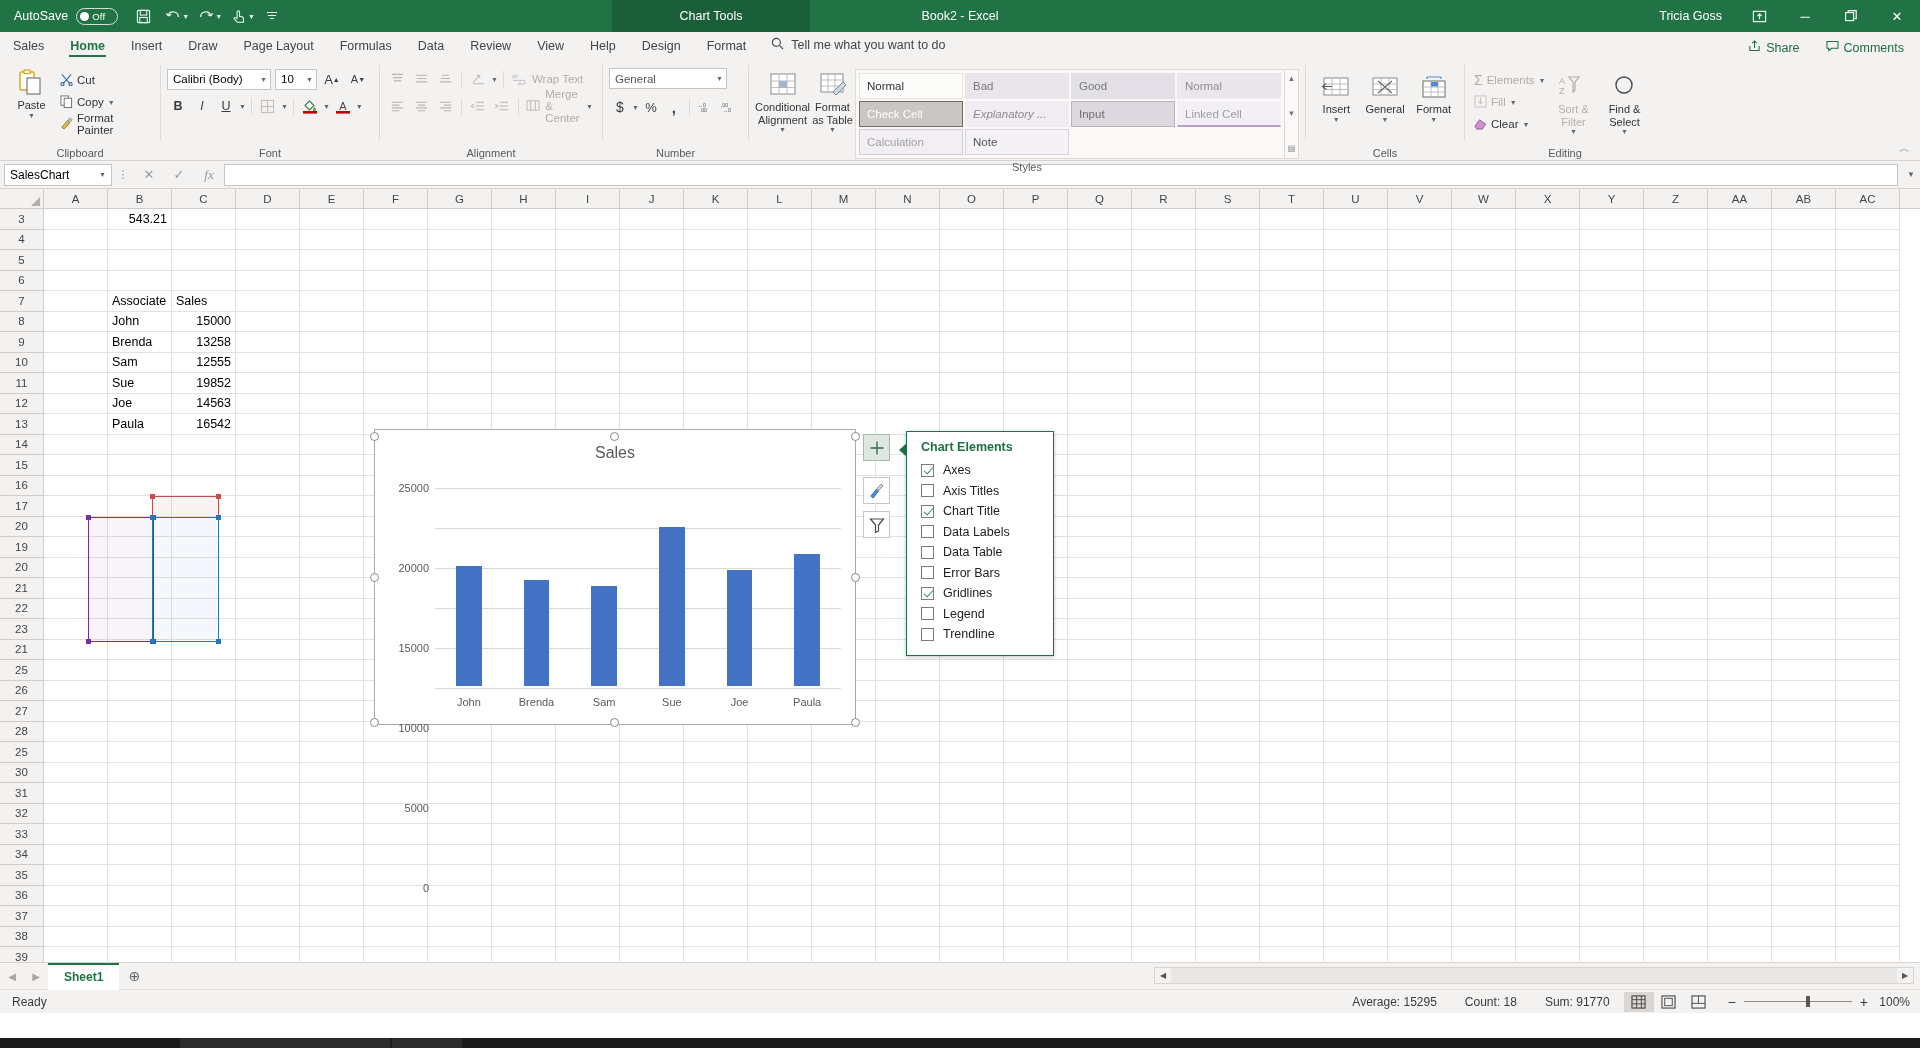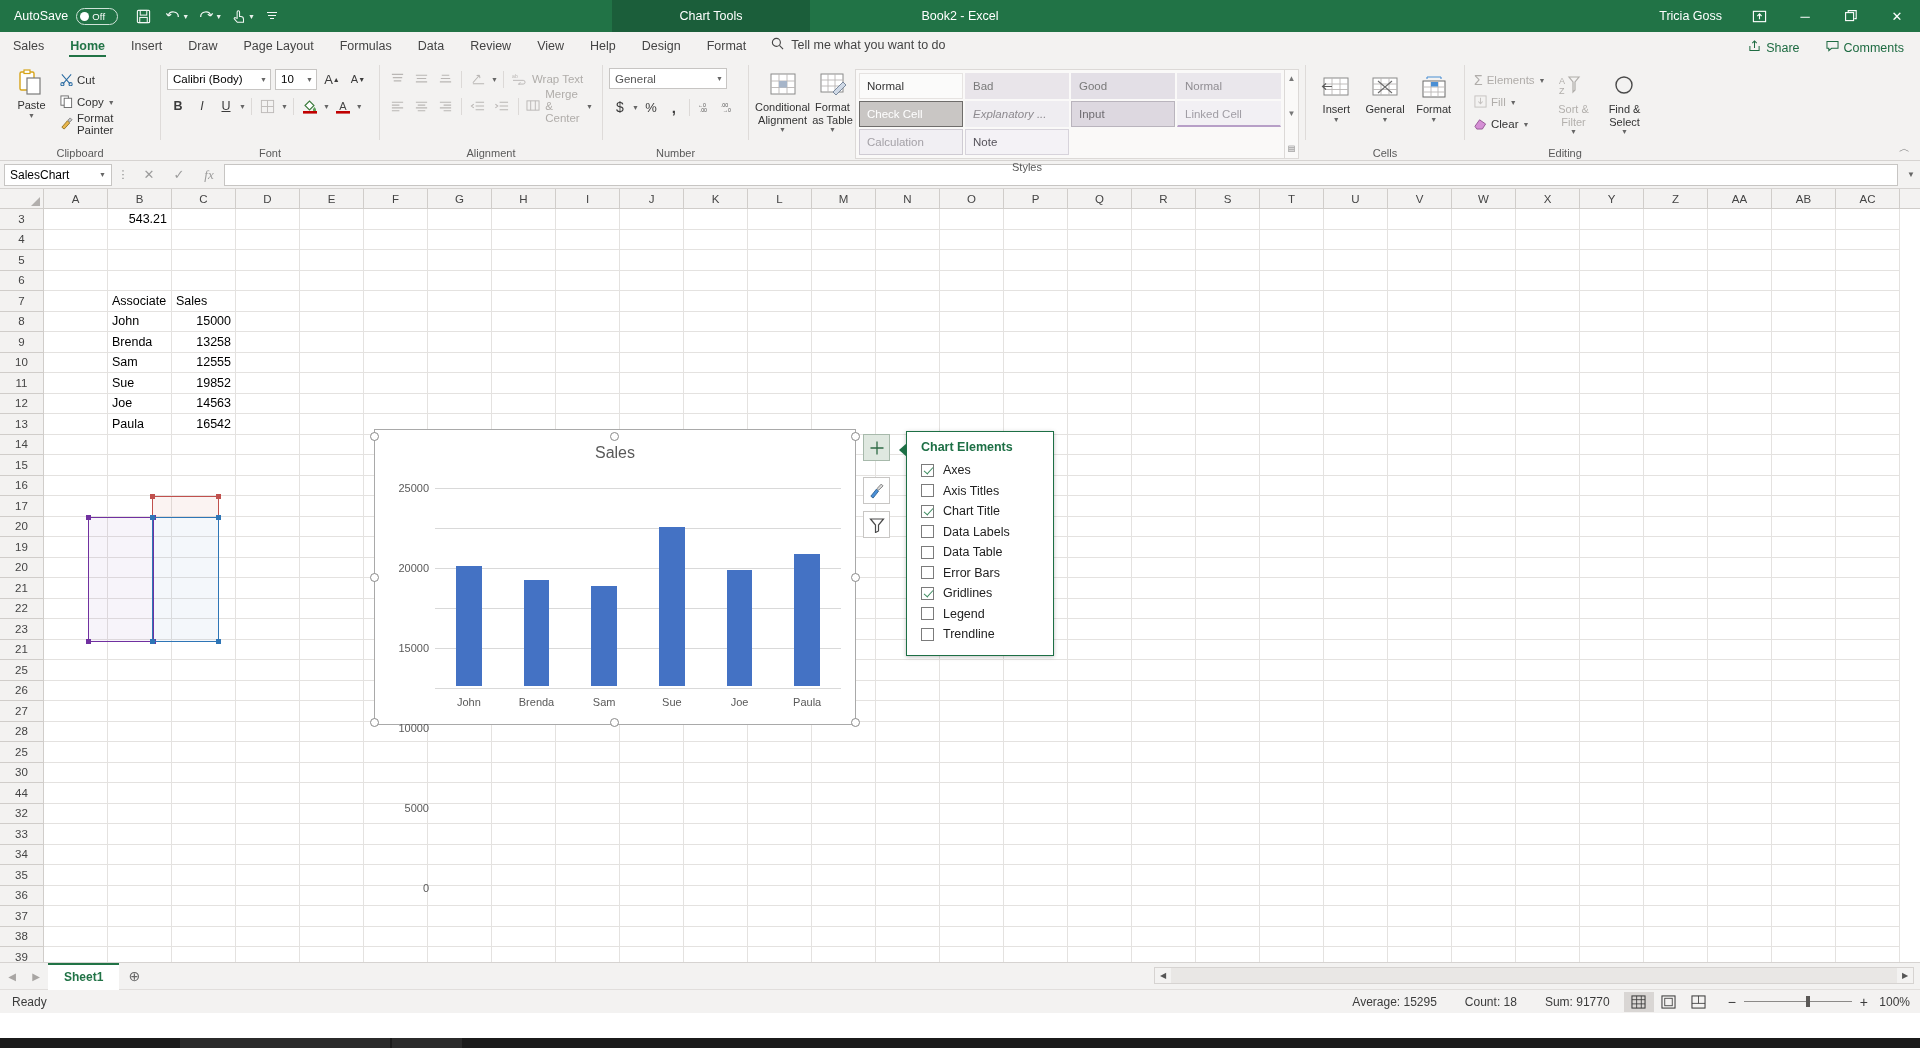--- a/index.html
+++ b/index.html
@@ -755,21 +755,21 @@
           <div class="rh">21</div>
           <div class="rh">22</div>
           <div class="rh">23</div>
           <div class="rh">21</div>
           <div class="rh">25</div>
           <div class="rh">26</div>
           <div class="rh">27</div>
           <div class="rh">28</div>
           <div class="rh">25</div>
           <div class="rh">30</div>
-          <div class="rh">44</div>
+          <div class="rh">31</div>
           <div class="rh">32</div>
           <div class="rh">33</div>
           <div class="rh">34</div>
           <div class="rh">35</div>
           <div class="rh">36</div>
           <div class="rh">37</div>
           <div class="rh">38</div>
           <div class="rh">39</div>
         </div>
       <div class="cells" id="cells">

